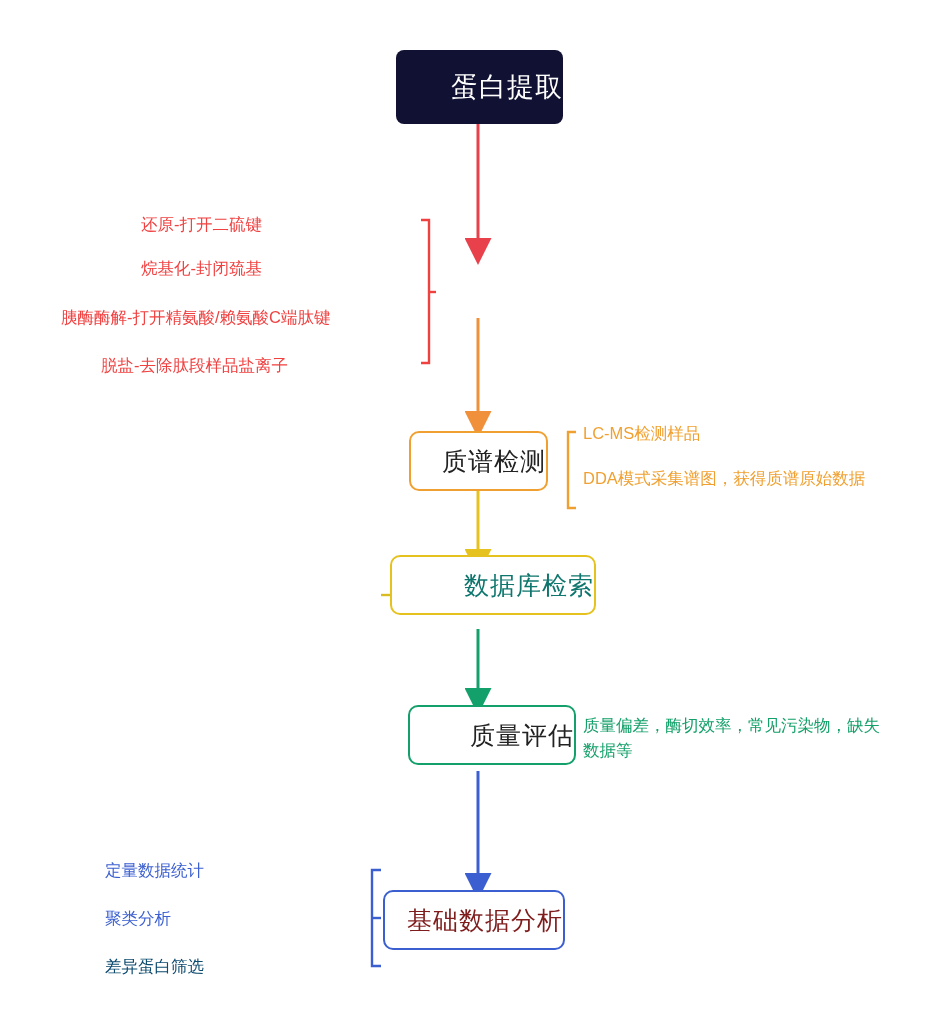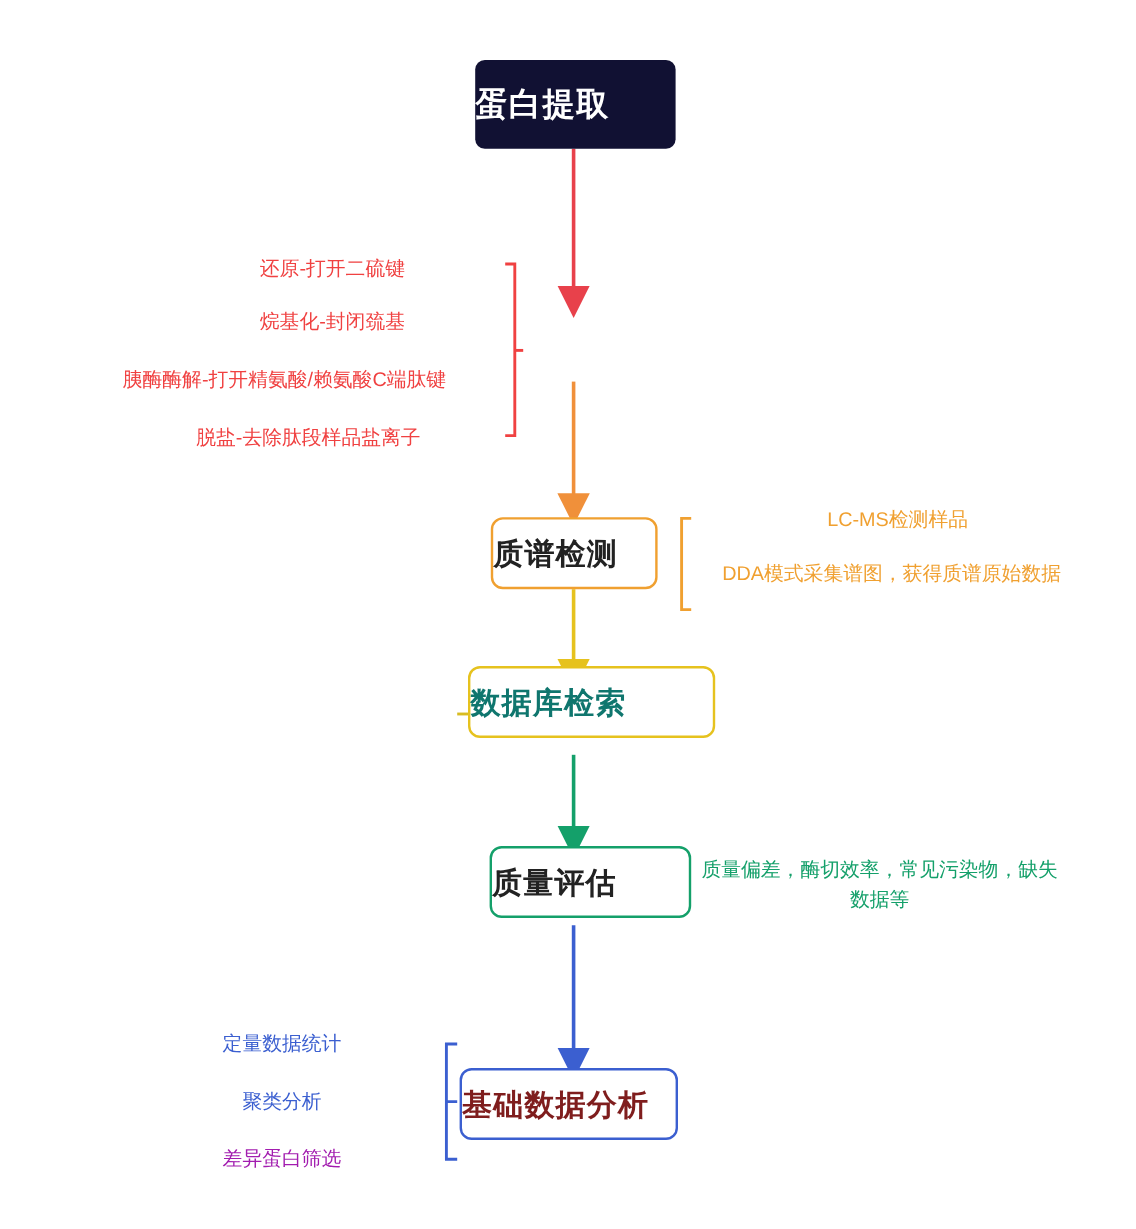--- a/index.html
+++ b/index.html
@@ -25,25 +25,25 @@
     left: 0; top: 0;
     width: 947px;
     height: 1024px;
     pointer-events: none;
   }
   .node {
     position: absolute;
     box-sizing: border-box;
     display: flex;
     align-items: center;
-    justify-content: flex-start;
+    justify-content: flex-end;
     text-align: center;
     background: #ffffff;
     border-radius: 10px;
-    font-weight: bold;
+    font-weight: normal;
     letter-spacing: 1px;
     white-space: nowrap;
   }
   .node-dark {
     background: #111133;
     color: #ffffff;
     border: none;
     font-size: 27px;
     border-radius: 8px;
   }
@@ -55,24 +55,24 @@
   .ann {
     position: absolute;
     font-size: 16.5px;
     line-height: 1.5;
     white-space: nowrap;
   }
   .ann-wrap {
     white-space: normal;
   }
   .ann-right {
-    text-align: center;
+    text-align: left;
   }
   .ann-left {
-    text-align: center;
+    text-align: left;
   }
 </style>
 </head>
 <body>
 
 <div id="flow-root">
 
   <svg class="svg-layer" viewBox="0 0 947 1024">
     <defs>
       <marker id="ah-red" markerWidth="9" markerHeight="9" refX="4" refY="4.5" orient="auto">
@@ -138,15 +138,15 @@
   <div class="ann ann-left" style="left:101px; top:353px; width:312px; color:#f04141;">脱盐-去除肽段样品盐离子</div>
 
   <div class="ann ann-right" style="left:583px; top:421px; width:330px; color:#f0a030;">LC-MS检测样品</div>
   <div class="ann ann-right ann-wrap" style="left:583px; top:466px; width:320px; color:#f0a030;">DDA模式采集谱图，获得质谱原始数据</div>
 
 
   <div class="ann ann-left" style="left:105px; top:858px; width:260px; color:#3b5fd0;">定量数据统计</div>
 
   <div class="ann ann-right ann-wrap" style="left:583px; top:713px; width:300px; color:#14a06a;">质量偏差，酶切效率，常见污染物，缺失数据等</div>
   <div class="ann ann-left" style="left:105px; top:906px; width:260px; color:#3b5fd0;">聚类分析</div>
-  <div class="ann ann-left" style="left:105px; top:954px; width:260px; color:#a21caf;">差异蛋白筛选</div>
+  <div class="ann ann-left" style="left:105px; top:954px; width:260px; color:#0c4a6e;">差异蛋白筛选</div>
 
 </div>
 
 </body></html>

